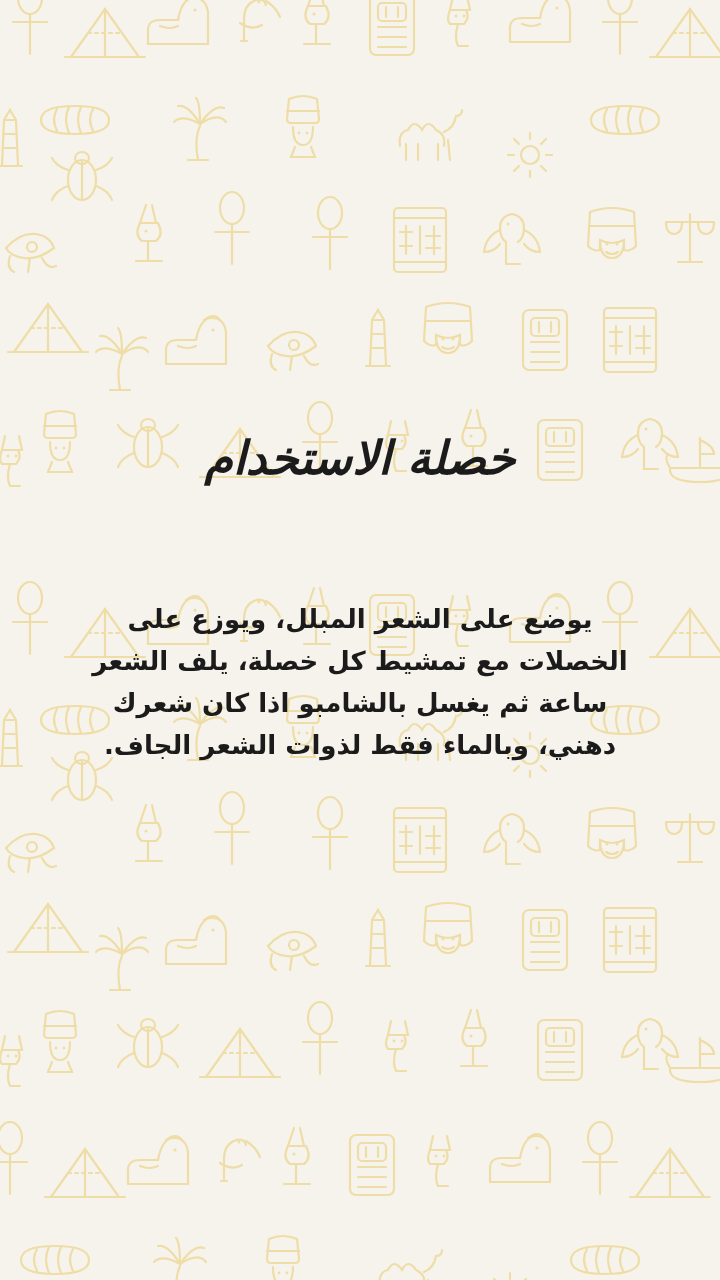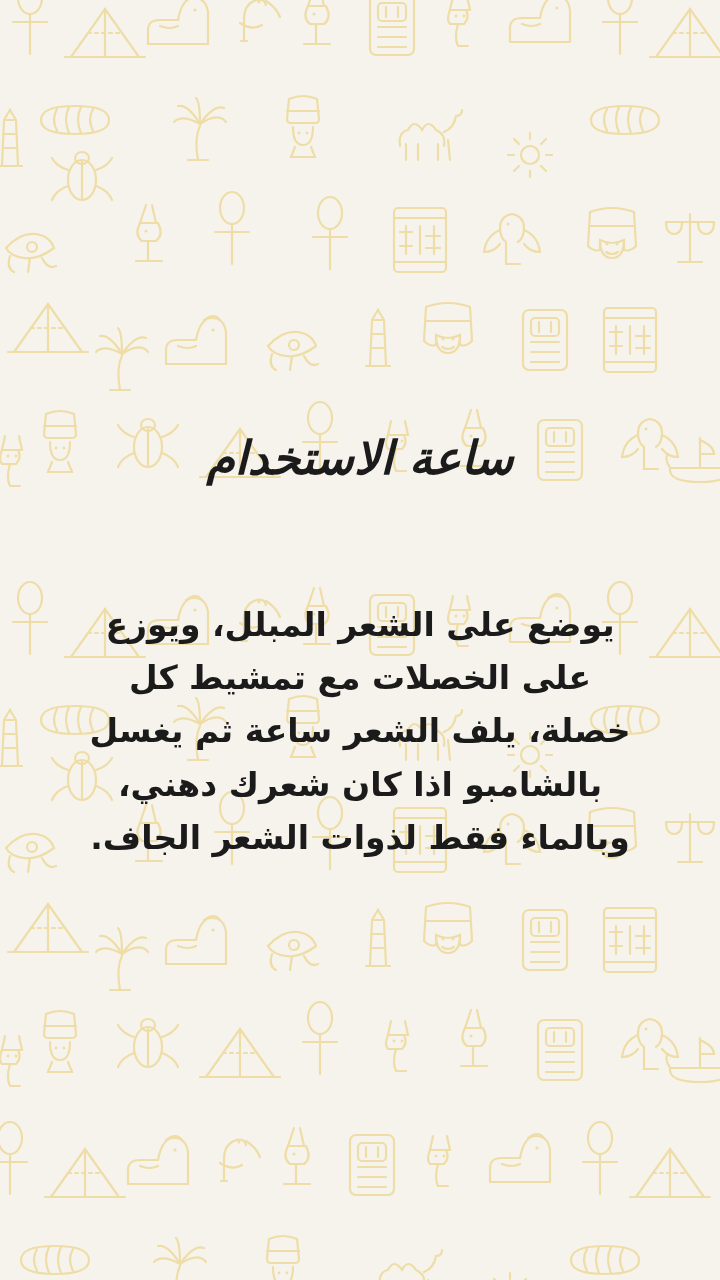--- a/index.html
+++ b/index.html
@@ -45,21 +45,21 @@
     color:#1b1b1b;
     letter-spacing:0px;
     text-align:center;
     line-height:1.25;
     direction:rtl;
   }
 
   .body-text {
     margin-top:110px;
     width:560px;
-    font-size:33px;
+    font-size:26px;
     font-weight:bold;
     color:#1b1b1b;
     text-align:center;
     line-height:1.62;
     direction:rtl;
   }
 </style>
 </head>
 <body style="background: rgb(246, 243, 236);">
 
@@ -316,16 +316,16 @@
 
     <g opacity="0.95">
       <use href="#tile-block" y="-60"></use>
       <use href="#tile-block" y="540"></use>
       <use href="#tile-block" y="1080" transform="translate(-20,0)"></use>
     </g>
   </svg>
 </div>
 
 <div class="content">
-  <h1 class="title">ساعة الاستخدام</h1>
+  <h1 class="title">خصلة الاستخدام</h1>
 
   <p class="body-text">يوضع على الشعر المبلل، ويوزع على الخصلات مع تمشيط كل خصلة، يلف الشعر ساعة ثم يغسل بالشامبو اذا كان شعرك دهني، وبالماء فقط لذوات الشعر الجاف.</p>
 </div>
 
 </body></html>

